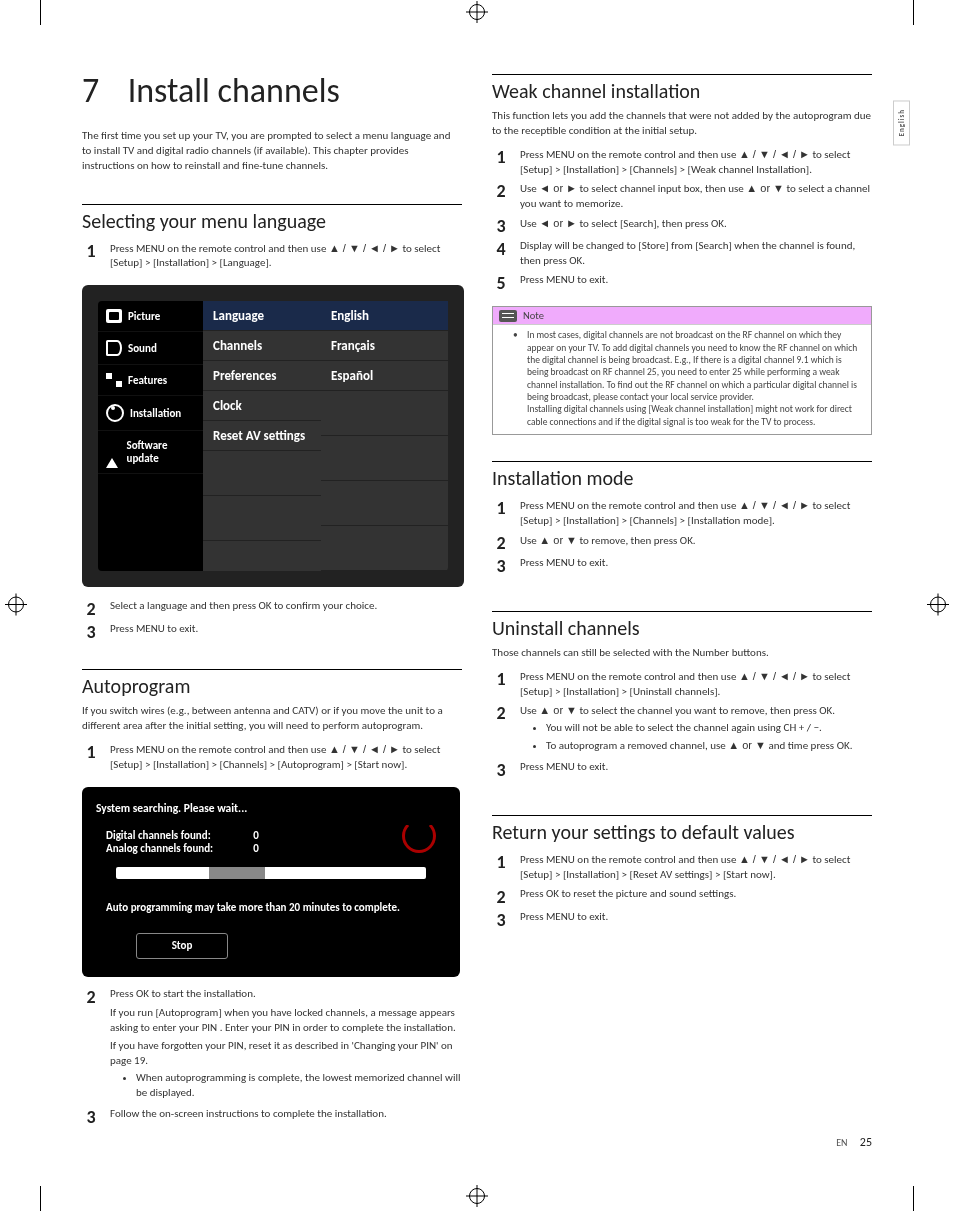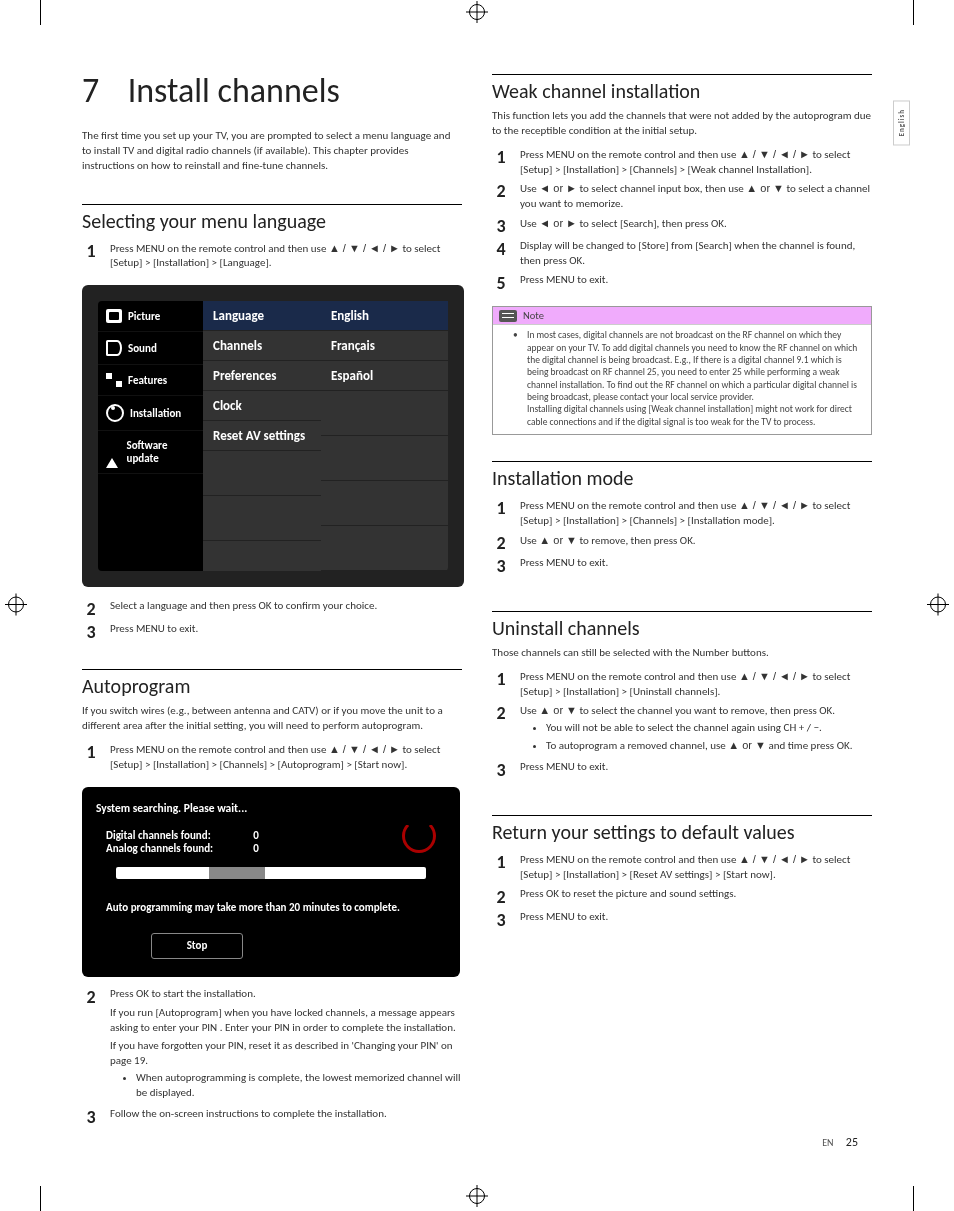--- a/index.html
+++ b/index.html
@@ -116,33 +116,33 @@
   .prog-labels { }
   .prog-vals { }
   .prog-spinner {
     float:right; width:28px; height:28px; border:3px solid #a00; border-radius:50%;
     border-top-color:transparent; margin-top:-6px; margin-right:10px;
   }
   .prog-bar-wrap { margin:8px 20px; height:12px; background:#fff; border-radius:2px; position:relative;}
   .prog-bar-fill { position:absolute; left:30%; width:18%; top:0; bottom:0; background:#888;}
   .prog-note { margin:22px 0 0 10px; font-size:11px; line-height:1.3;}
   .prog-btn {
-    margin:18px auto 0 55px; width:90px; height:24px; border:1px solid #888; border-radius:3px;
+    margin:18px auto 0 40px; width:90px; height:24px; border:1px solid #888; border-radius:3px;
     display:flex; align-items:center; justify-content:center; font-size:11px;
   }
 
   .side-tab {
     position:absolute; top:100px; right:44px;
     writing-mode: vertical-rl; transform: rotate(180deg);
     font-size:7px; letter-spacing:1px; padding:8px 3px;
     border:1px solid #ccc; color:#555; font-weight:700;
     background:transparent;
   }
   .footer {
-    position:absolute; bottom:62px; right:96px; font-size:10px; color:#555;
+    position:absolute; bottom:62px; right:82px; font-size:10px; color:#555;
   }
   .footer .pn { font-size:12px; color:#222; margin-left:10px;}
 </style>
 </head>
 <body>
 
 <div class="crop-tl"></div>
 <div class="crop-tr"></div>
 <div class="crop-bl"></div>
 <div class="crop-br"></div>

